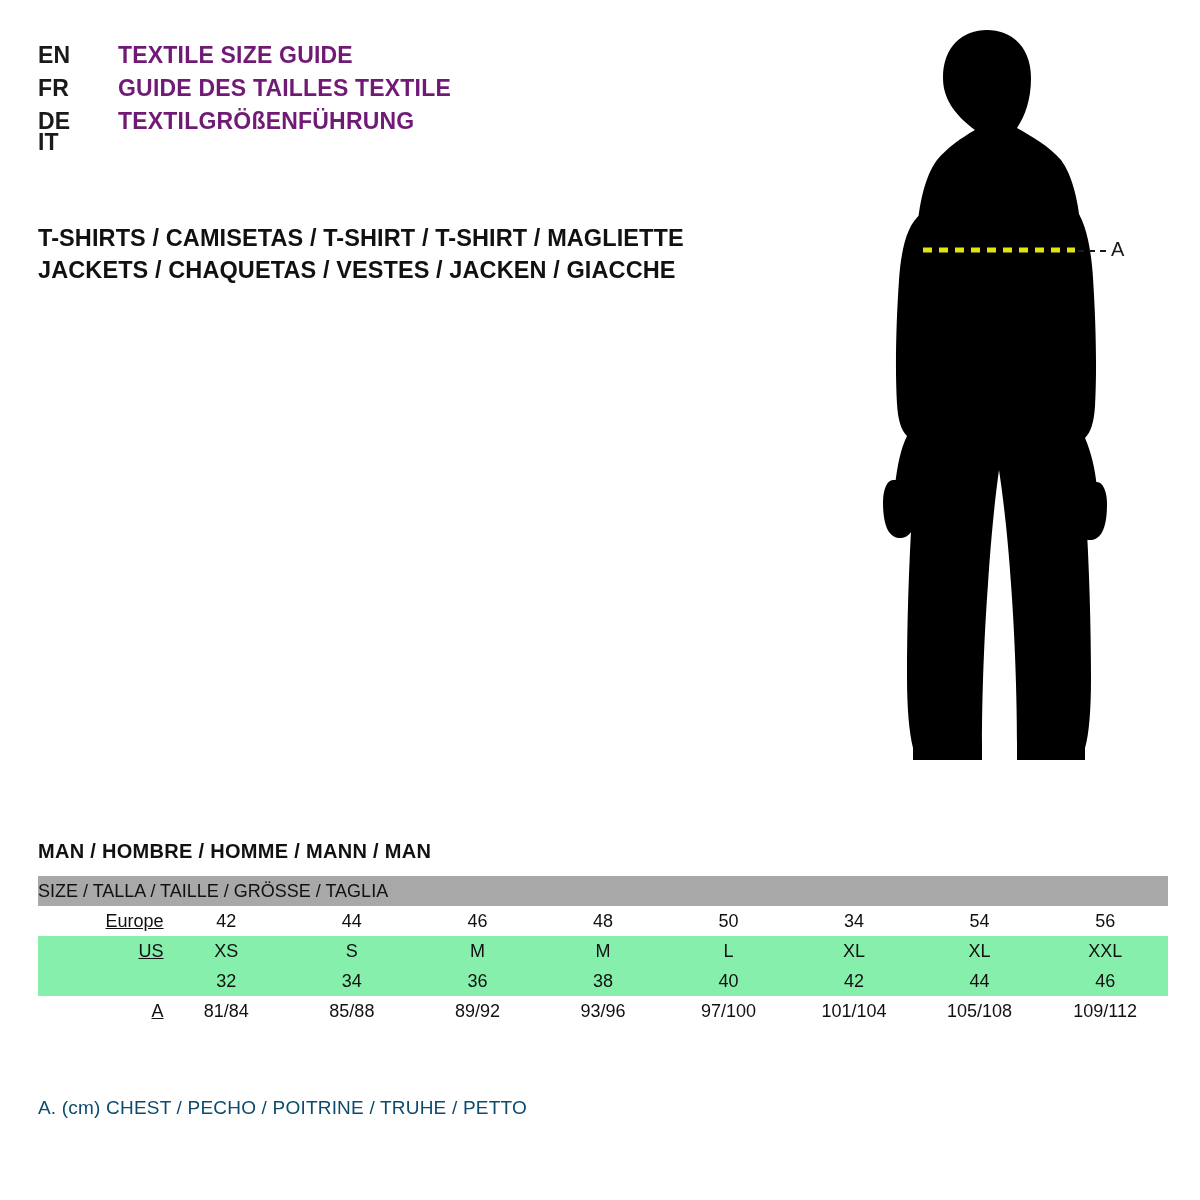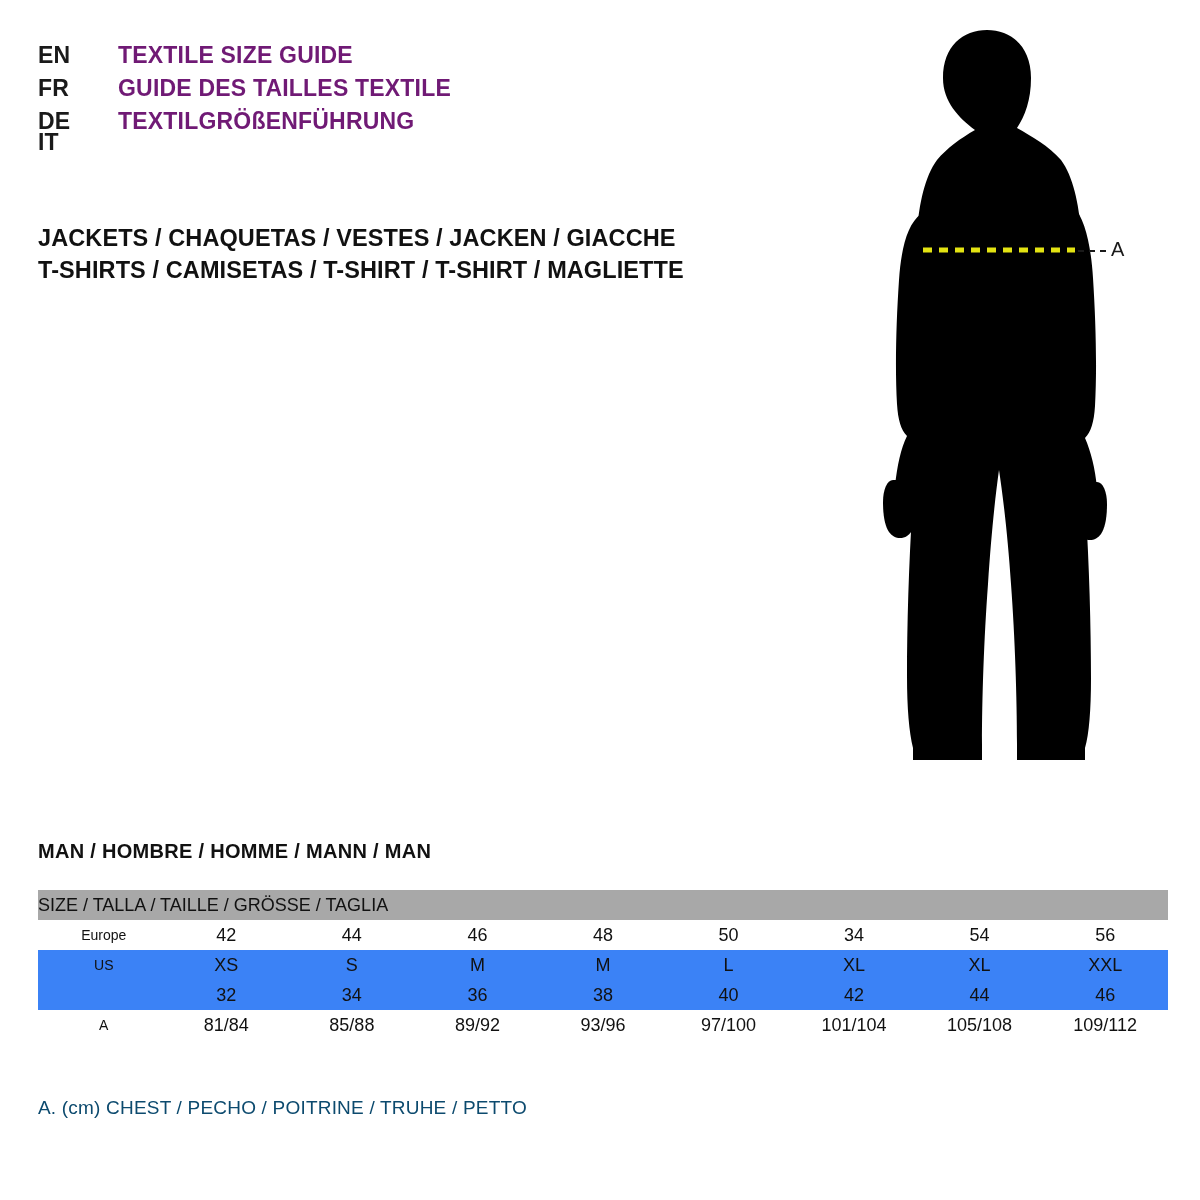--- a/index.html
+++ b/index.html
@@ -95,21 +95,21 @@
     position: absolute;
     left: 38px;
     top: 840px;
     width: 1130px;
   }
   .section-title {
     font-size: 20px;
     font-weight: bold;
     letter-spacing: 0.3px;
     color: #111111;
-    margin-bottom: 27px;
+    margin-bottom: 13px;
   }
   table.size-table {
     border-collapse: collapse;
     width: 1130px;
     table-layout: fixed;
     font-size: 18px;
   }
   table.size-table td, table.size-table th {
     padding: 0;
     height: 30px;
@@ -123,28 +123,29 @@
     color: #111111;
     text-align: left;
     padding-left: 6px;
     height: 28px;
     margin-top: 16px;
   }
   .row-light {
     background: #ffffff;
   }
   .row-shade {
-    background: #3b82f6;
+    background: #86efac;
   }
   .col-label {
     width: 170px;
-    text-align: center;
+    text-align: right;
     padding-left: 6px !important;
-    font-size: 14px;
-    color: #111111;
+    font-size: 18px;
+    color: #111111;
+    text-decoration: underline;
   }
   .cell {
     text-align: center;
     font-size: 18px;
     color: #111111;
   }
   .footnote {
     position: absolute;
     left: 38px;
     top: 1097px;
@@ -170,22 +171,22 @@
     <div class="lang-row">
       <div class="lang-code">DE</div>
       <div class="lang-text">TEXTILGRÖßENFÜHRUNG</div>
     </div>
     <div class="lang-row">
       <div class="lang-code">IT</div>
     </div>
   </div>
 
   <div class="garments">
+    <div class="garment-line">T-SHIRTS / CAMISETAS / T-SHIRT / T-SHIRT / MAGLIETTE</div>
     <div class="garment-line">JACKETS / CHAQUETAS / VESTES / JACKEN / GIACCHE</div>
-    <div class="garment-line">T-SHIRTS / CAMISETAS / T-SHIRT / T-SHIRT / MAGLIETTE</div>
   </div>
 
   <div class="figure-wrap">
     <svg width="330" height="770" viewBox="0 0 330 770">
       <path fill="#000000" d="
         M 108 60
         C 108 28, 128 12, 152 12
         C 176 12, 196 28, 196 60
         C 196 82, 190 98, 182 110
         C 196 118, 214 128, 226 142

